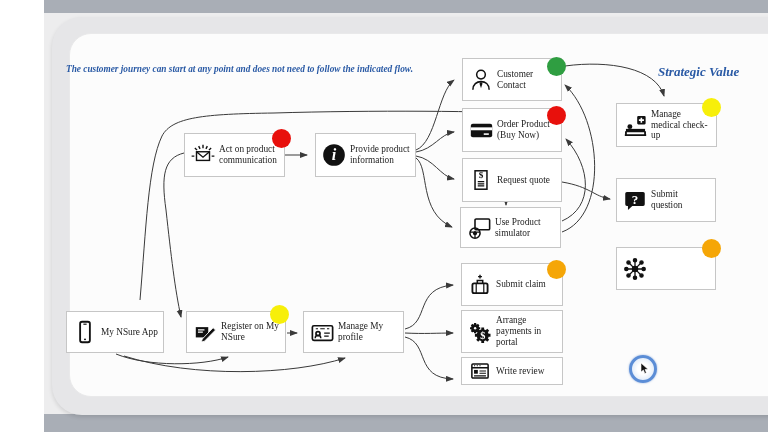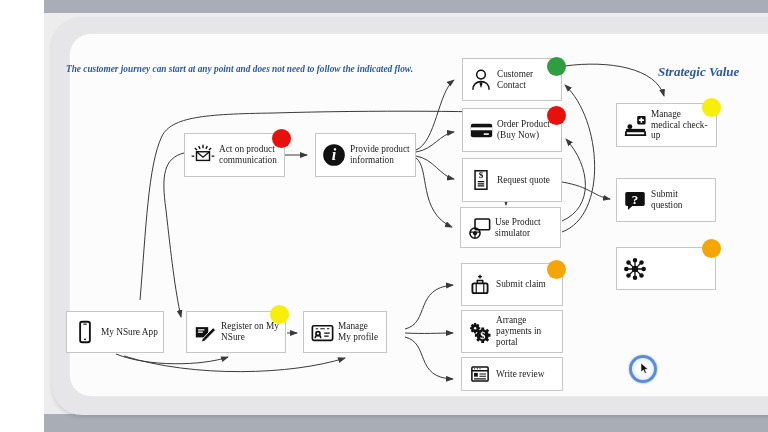--- a/index.html
+++ b/index.html
@@ -173,21 +173,21 @@
         <g stroke="#111" stroke-width="2.6">
           <path d="M14.5 7.8 v14.4 M7.3 15 h14.4 M9.4 9.9 l10.2 10.2 M19.6 9.9 l-10.2 10.2"></path>
         </g>
         <circle cx="14.5" cy="15" r="5.6" fill="#111"></circle>
         <text x="14.5" y="18.6" font-size="9.5" font-family="Liberation Serif,serif" font-weight="bold" fill="#fff" text-anchor="middle">$</text>
       </svg>
     </span>
     <span class="lbl">Arrange payments in portal</span>
   </div>
 
-  <div class="node" style="left:417px;top:357px;width:102px;height:34px">
+  <div class="node" style="left:417px;top:357px;width:102px;height:28px">
     <span class="ic">
       <svg width="26" height="26" viewBox="0 0 24 24" stroke="#111" fill="none" stroke-width="1.4">
         <rect x="4.5" y="5.5" width="15" height="13" rx="1"></rect>
         <path d="M4.5 9 h15"></path>
         <path d="M6.5 7.2 h1 M9 7.2 h1 M11.5 7.2 h1" stroke-width="1"></path>
         <rect x="6.5" y="11" width="3.5" height="3.5" fill="#111" stroke="none"></rect>
         <path d="M11.5 12 h6 M11.5 14 h6 M6.5 16.5 h11" stroke-width="1"></path>
       </svg>
     </span>
     <span class="lbl">Write review</span>
@@ -251,21 +251,21 @@
       <svg width="26" height="26" viewBox="0 0 24 24" stroke="#111" fill="none" stroke-width="1.7">
         <rect x="7.5" y="2.5" width="9" height="19" rx="1.8"></rect>
         <path d="M10.5 4.8 h3" stroke-width="1.1"></path>
         <circle cx="12" cy="18.8" r="0.9" fill="#111" stroke="none"></circle>
       </svg>
     </span>
     <span class="lbl">My NSure App</span>
   </div>
   <div class="dot dot-yellow" style="left:226px;top:305px"></div>
 
-  <div class="node" style="left:259px;top:311px;width:84px;height:42px">
+  <div class="node" style="left:259px;top:311px;width:101px;height:42px">
     <span class="ic">
       <svg width="27" height="27" viewBox="0 0 24 24" stroke="#111" fill="none" stroke-width="1.5">
         <rect x="3" y="6" width="18" height="13" rx="1.4"></rect>
         <path d="M6 8.7 h2 M10 8.7 h4 M16 8.7 h2" stroke-width="1"></path>
         <circle cx="8" cy="13" r="1.8"></circle>
         <path d="M5.5 17 c0 -1.8 1.2 -2.6 2.5 -2.6 s2.5 0.8 2.5 2.6" stroke-width="1.2"></path>
         <path d="M13.5 12.5 h5 M13.5 15.2 h4" stroke-width="1.2"></path>
       </svg>
     </span>
     <span class="lbl">Manage My profile</span>

